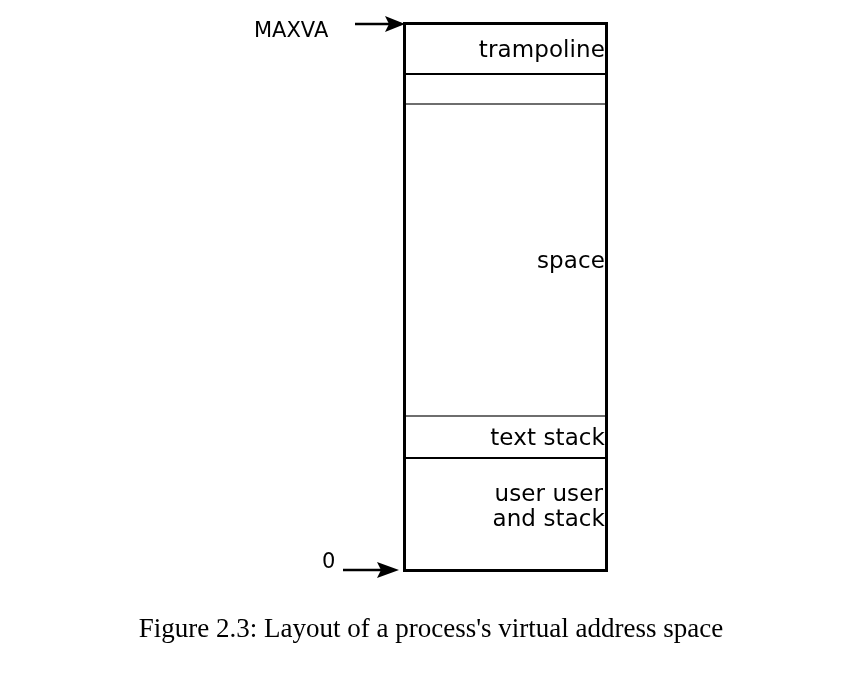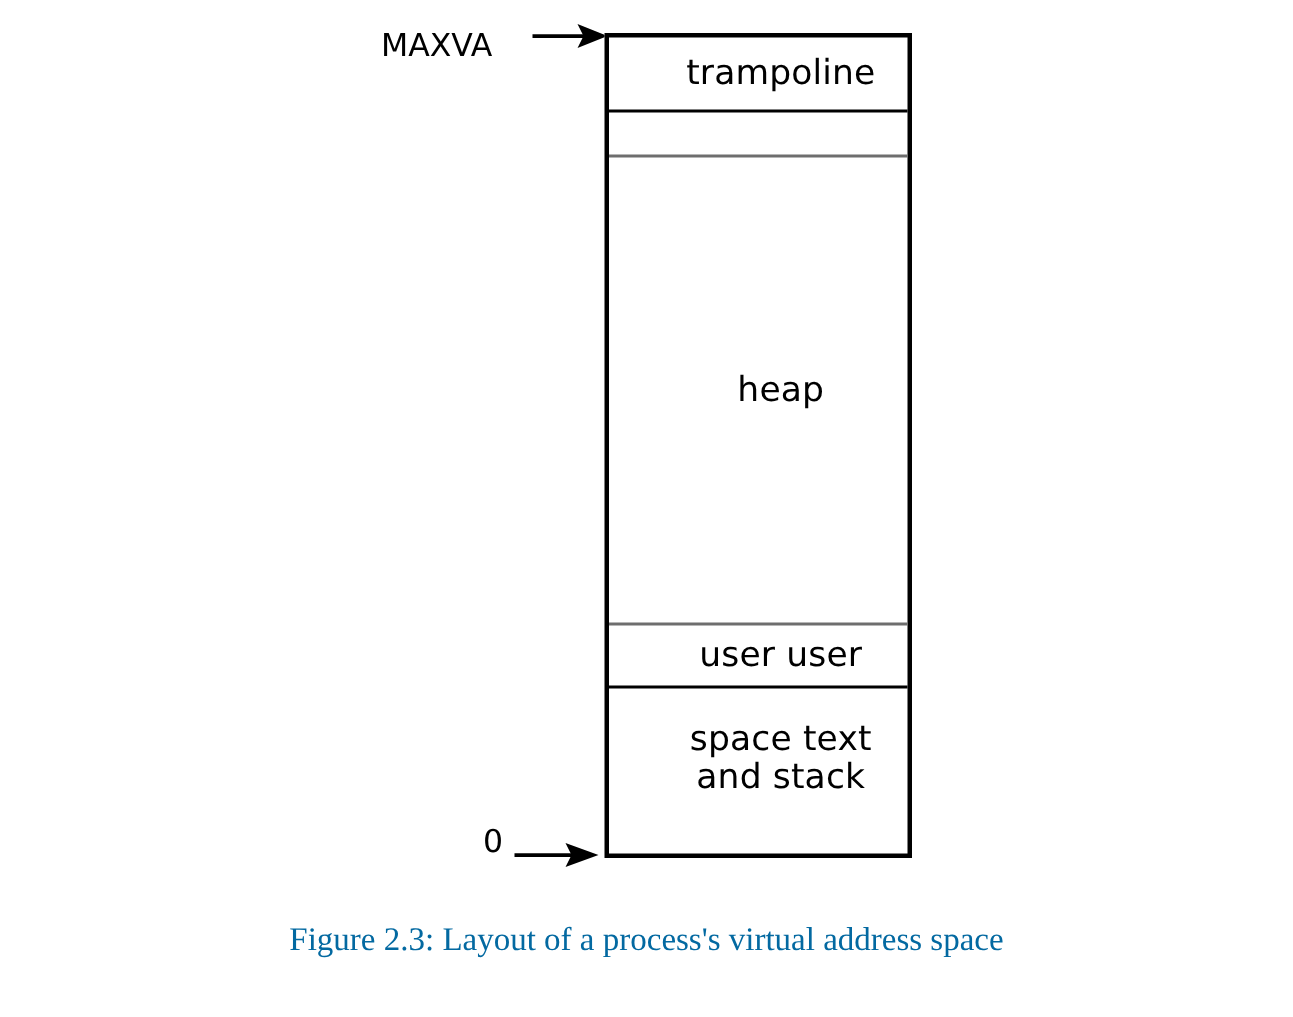--- a/index.html
+++ b/index.html
@@ -38,21 +38,21 @@
   }
 
   
   .seg {
     position: absolute;
     left: 0;
     width: 100%;
     box-sizing: border-box;
     display: flex;
     align-items: center;
-    justify-content: center;
+    justify-content: flex-end;
     text-align: center;
     font-size: 23px;
     line-height: 1.08;
     letter-spacing: 0.1px;
     color: #000000;
     padding-left: 30px;
   }
 
   
   .rule-black {
@@ -90,23 +90,23 @@
   #zero-arrow  { left: 343px; top: 558px; }
 
   
   #caption {
     position: absolute;
     left: 0;
     top: 612px;
     width: 862px;
     text-align: center;
     font-family: "Liberation Serif", "DejaVu Serif", serif;
-    font-size: 22px;
+    font-size: 27px;
     line-height: 1.25;
-    color: #0369a1;
+    color: #000000;
   }
 </style>
 </head>
 <body>
 
 <div id="diagram">
 
   <div class="edge-label" id="maxva-label">MAXVA</div>
 
   <svg class="arrow-svg" id="maxva-arrow" width="56" height="20" aria-hidden="true">
@@ -124,32 +124,32 @@
   <div class="mem-box">
 
     <div class="seg" style="top:0px; height:48px;">
       <span>trampoline</span>
     </div>
     <div class="rule-black" style="top:48px;"></div>
 
     <div class="rule-grey" style="top:78px;"></div>
 
     <div class="seg" style="top:80px; height:310px;">
-      <span>heap</span>
+      <span>space</span>
     </div>
     <div class="rule-grey" style="top:390px;"></div>
 
     <div class="seg" style="top:392px; height:40px;">
-      <span>user user</span>
+      <span>text stack</span>
     </div>
     <div class="rule-black" style="top:432px;"></div>
 
     <div class="seg" style="top:434px; height:110px; align-items:flex-start; padding-top:22px;">
       <span style="display:block;">
-        <span style="display:block;">space text</span>
+        <span style="display:block;">user user</span>
         <span style="display:block;">and stack</span>
       </span>
     </div>
 
   </div>
 </div>
 
 <div id="caption">Figure 2.3: Layout of a process's virtual address space</div>
 
 </body></html>

